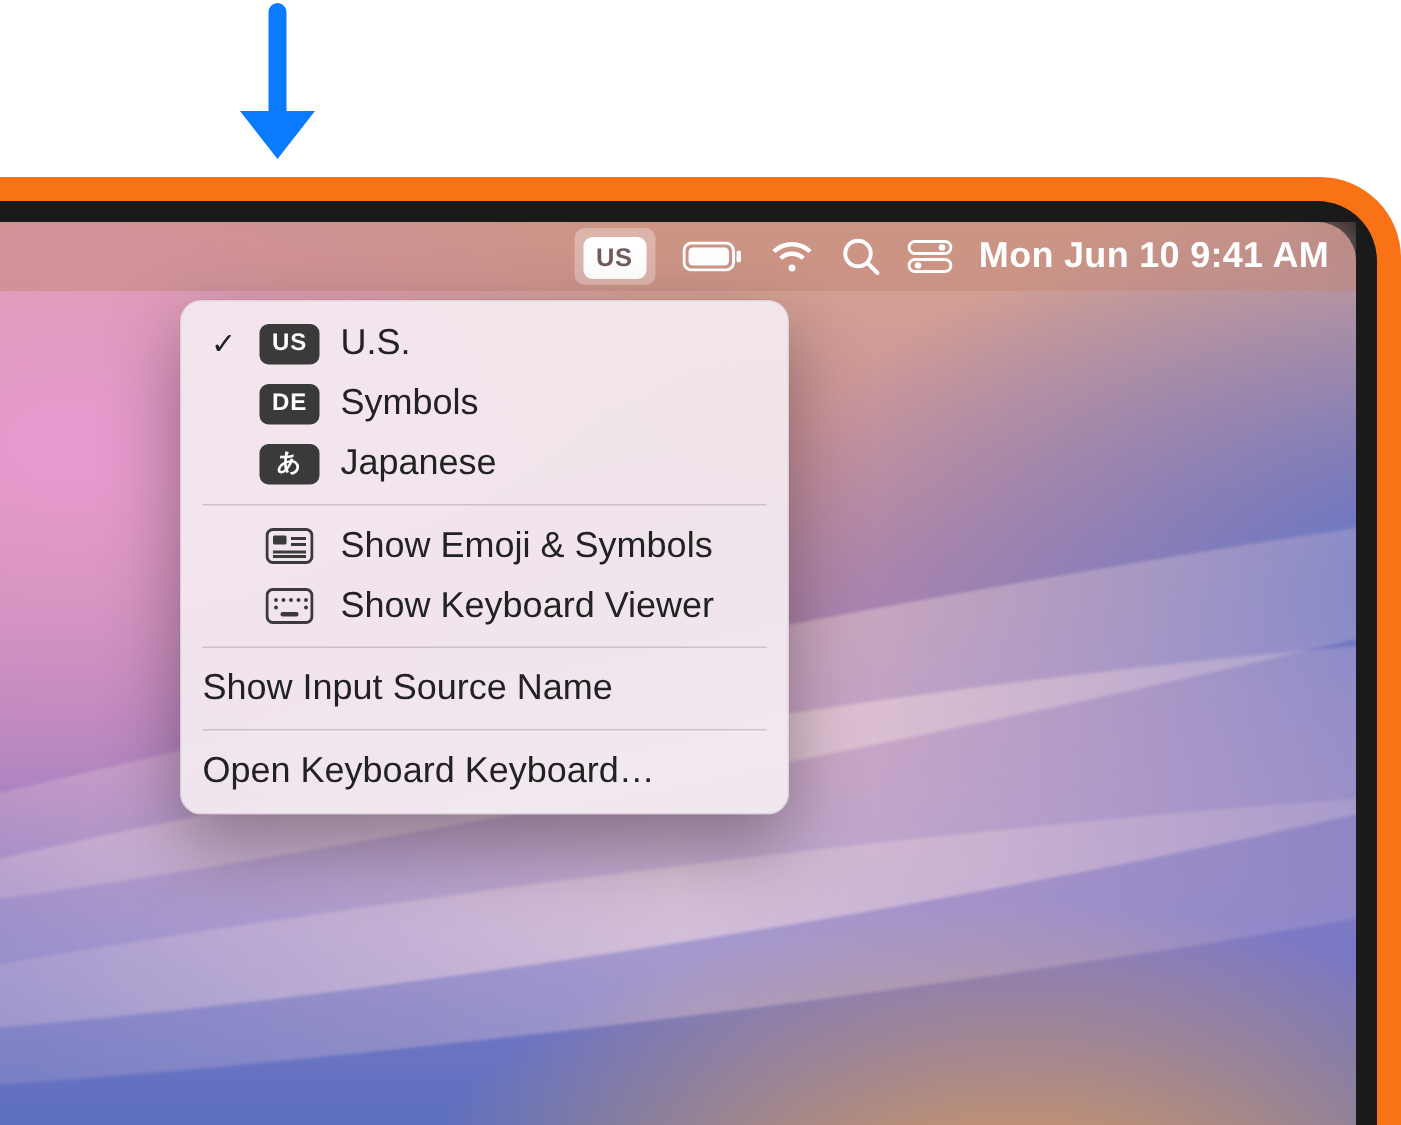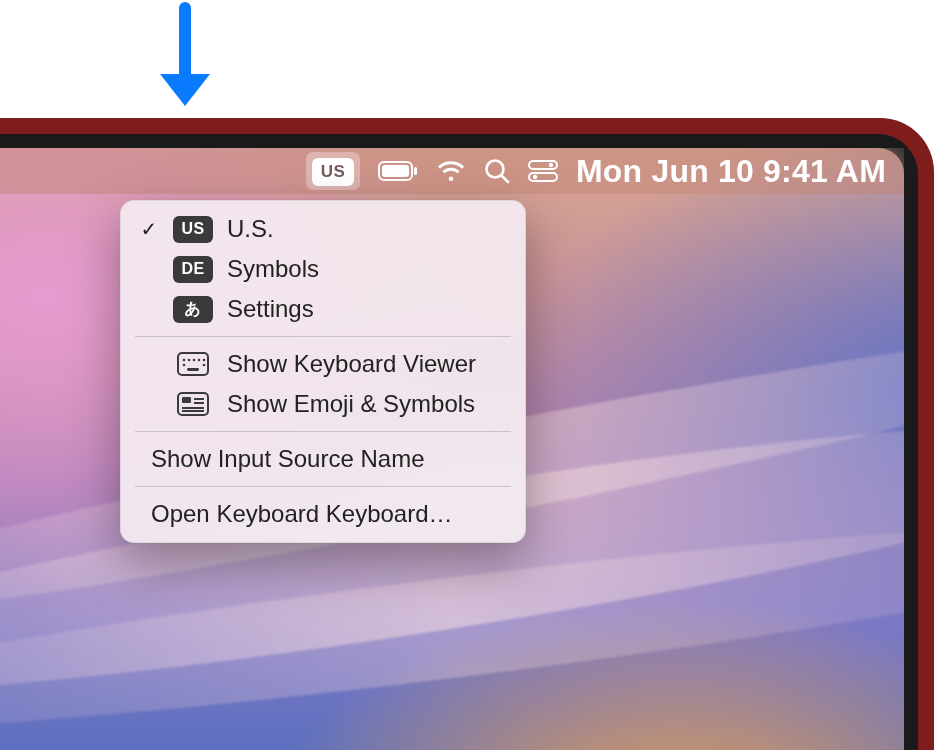--- a/index.html
+++ b/index.html
@@ -30,21 +30,21 @@
     margin-top: -2px;
   }
 
   
   .device {
     position: absolute;
     left: 0;
     top: 118px;
     width: 934px;
     height: 632px;
-    background: #7f1d1d;
+    background: #f97316;
     border-radius: 0 54px 0 0;
     overflow: hidden;
   }
   .bezel {
     position: absolute;
     left: 0; top: 16px;
     width: 918px; height: 616px;
     background: #1a1a1a;
     border-radius: 0 40px 0 0;
     overflow: hidden;
@@ -116,21 +116,21 @@
   }
   .menubar .input-menu-trigger .input-badge {
     background: #fff;
     color: #725b5a;
   }
 
   .status-icon { display:inline-flex; align-items:center; justify-content:center; }
   .status-icon svg { display:block; }
 
   .clock {
-    font-size: 32px;
+    font-size: 24px;
     font-weight: 600;
     white-space: nowrap;
     letter-spacing: 0.2px;
     text-align: right;
   }
 
   
   .menu {
     position: absolute;
     left: 120px;
@@ -169,21 +169,21 @@
     min-width: 40px;
     height: 27px;
     font-size: 16px;
   }
   .menu-item .mi-icon .small-ic {
     width: 32px; height: 24px;
     color: #3a3a3a;
   }
   .menu-item .mi-label { flex: 1; }
   .menu-item.indent-no-check .check { visibility: hidden; }
-  .menu-item.text-only { padding-left: 30px; }
+  .menu-item.text-only { padding-left: 14px; }
   .menu-sep {
     height: 1px;
     background: rgba(0,0,0,0.15);
     margin: 7px 14px;
   }
 </style>
 </head>
 <body>
 
 <div class="arrow-wrap">
@@ -257,58 +257,58 @@
               <span class="input-badge">DE</span>
             </span>
           <span class="mi-label">Symbols</span>
         </div>
 
         <div class="menu-item indent-no-check">
           <span class="check">✓</span>
           <span class="mi-icon">
               <span class="input-badge">あ</span>
             </span>
-          <span class="mi-label">Settings</span>
+          <span class="mi-label">Japanese</span>
         </div>
 
         <div class="menu-sep"></div>
+
+        <div class="menu-item indent-no-check">
+          <span class="check">✓</span>
+          <span class="mi-icon">
+            <svg class="small-ic" viewBox="0 0 32 24" fill="none" stroke="currentColor" stroke-width="2">
+              <rect x="1" y="1" width="30" height="22" rx="4"></rect>
+              <rect x="5" y="5" width="9" height="6" rx="1" fill="currentColor" stroke="none"></rect>
+              <line x1="17" y1="7" x2="27" y2="7"></line>
+              <line x1="17" y1="11" x2="27" y2="11"></line>
+              <line x1="5" y1="16" x2="27" y2="16"></line>
+              <line x1="5" y1="19" x2="27" y2="19"></line>
+            </svg>
+          </span>
+          <span class="mi-label">Show Emoji &amp; Symbols</span>
+        </div>
 
         <div class="menu-item indent-no-check">
           <span class="check">✓</span>
           <span class="mi-icon">
             <svg class="small-ic" viewBox="0 0 32 24" fill="none" stroke="currentColor" stroke-width="2">
               <rect x="1" y="1" width="30" height="22" rx="4"></rect>
               <circle cx="7" cy="8" r="1.3" fill="currentColor" stroke="none"></circle>
               <circle cx="12" cy="8" r="1.3" fill="currentColor" stroke="none"></circle>
               <circle cx="17" cy="8" r="1.3" fill="currentColor" stroke="none"></circle>
               <circle cx="22" cy="8" r="1.3" fill="currentColor" stroke="none"></circle>
               <circle cx="27" cy="8" r="1.3" fill="currentColor" stroke="none"></circle>
               <circle cx="7" cy="13" r="1.3" fill="currentColor" stroke="none"></circle>
               <circle cx="27" cy="13" r="1.3" fill="currentColor" stroke="none"></circle>
               <rect x="10" y="16" width="12" height="3" rx="1.4" fill="currentColor" stroke="none"></rect>
             </svg>
           </span>
           <span class="mi-label">Show Keyboard Viewer</span>
         </div>
 
-        <div class="menu-item indent-no-check">
-          <span class="check">✓</span>
-          <span class="mi-icon">
-            <svg class="small-ic" viewBox="0 0 32 24" fill="none" stroke="currentColor" stroke-width="2">
-              <rect x="1" y="1" width="30" height="22" rx="4"></rect>
-              <rect x="5" y="5" width="9" height="6" rx="1" fill="currentColor" stroke="none"></rect>
-              <line x1="17" y1="7" x2="27" y2="7"></line>
-              <line x1="17" y1="11" x2="27" y2="11"></line>
-              <line x1="5" y1="16" x2="27" y2="16"></line>
-              <line x1="5" y1="19" x2="27" y2="19"></line>
-            </svg>
-          </span>
-          <span class="mi-label">Show Emoji &amp; Symbols</span>
-        </div>
-
         <div class="menu-sep"></div>
 
         <div class="menu-item text-only">
           <span class="mi-label">Show Input Source Name</span>
         </div>
 
         <div class="menu-sep"></div>
 
         <div class="menu-item text-only">
           <span class="mi-label">Open Keyboard Keyboard…</span>

